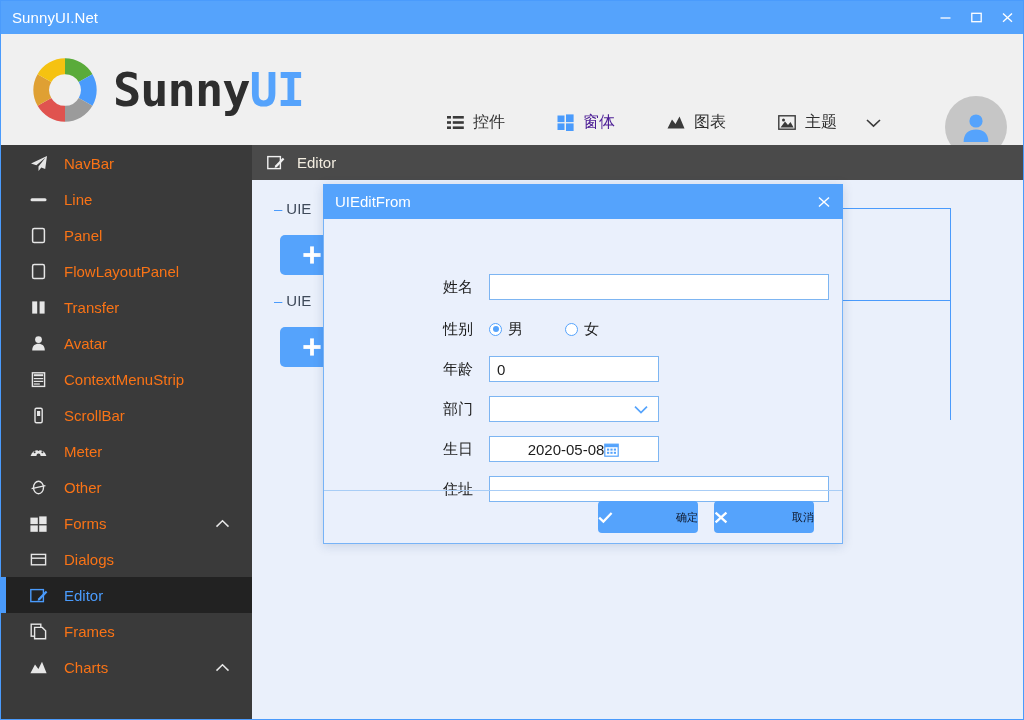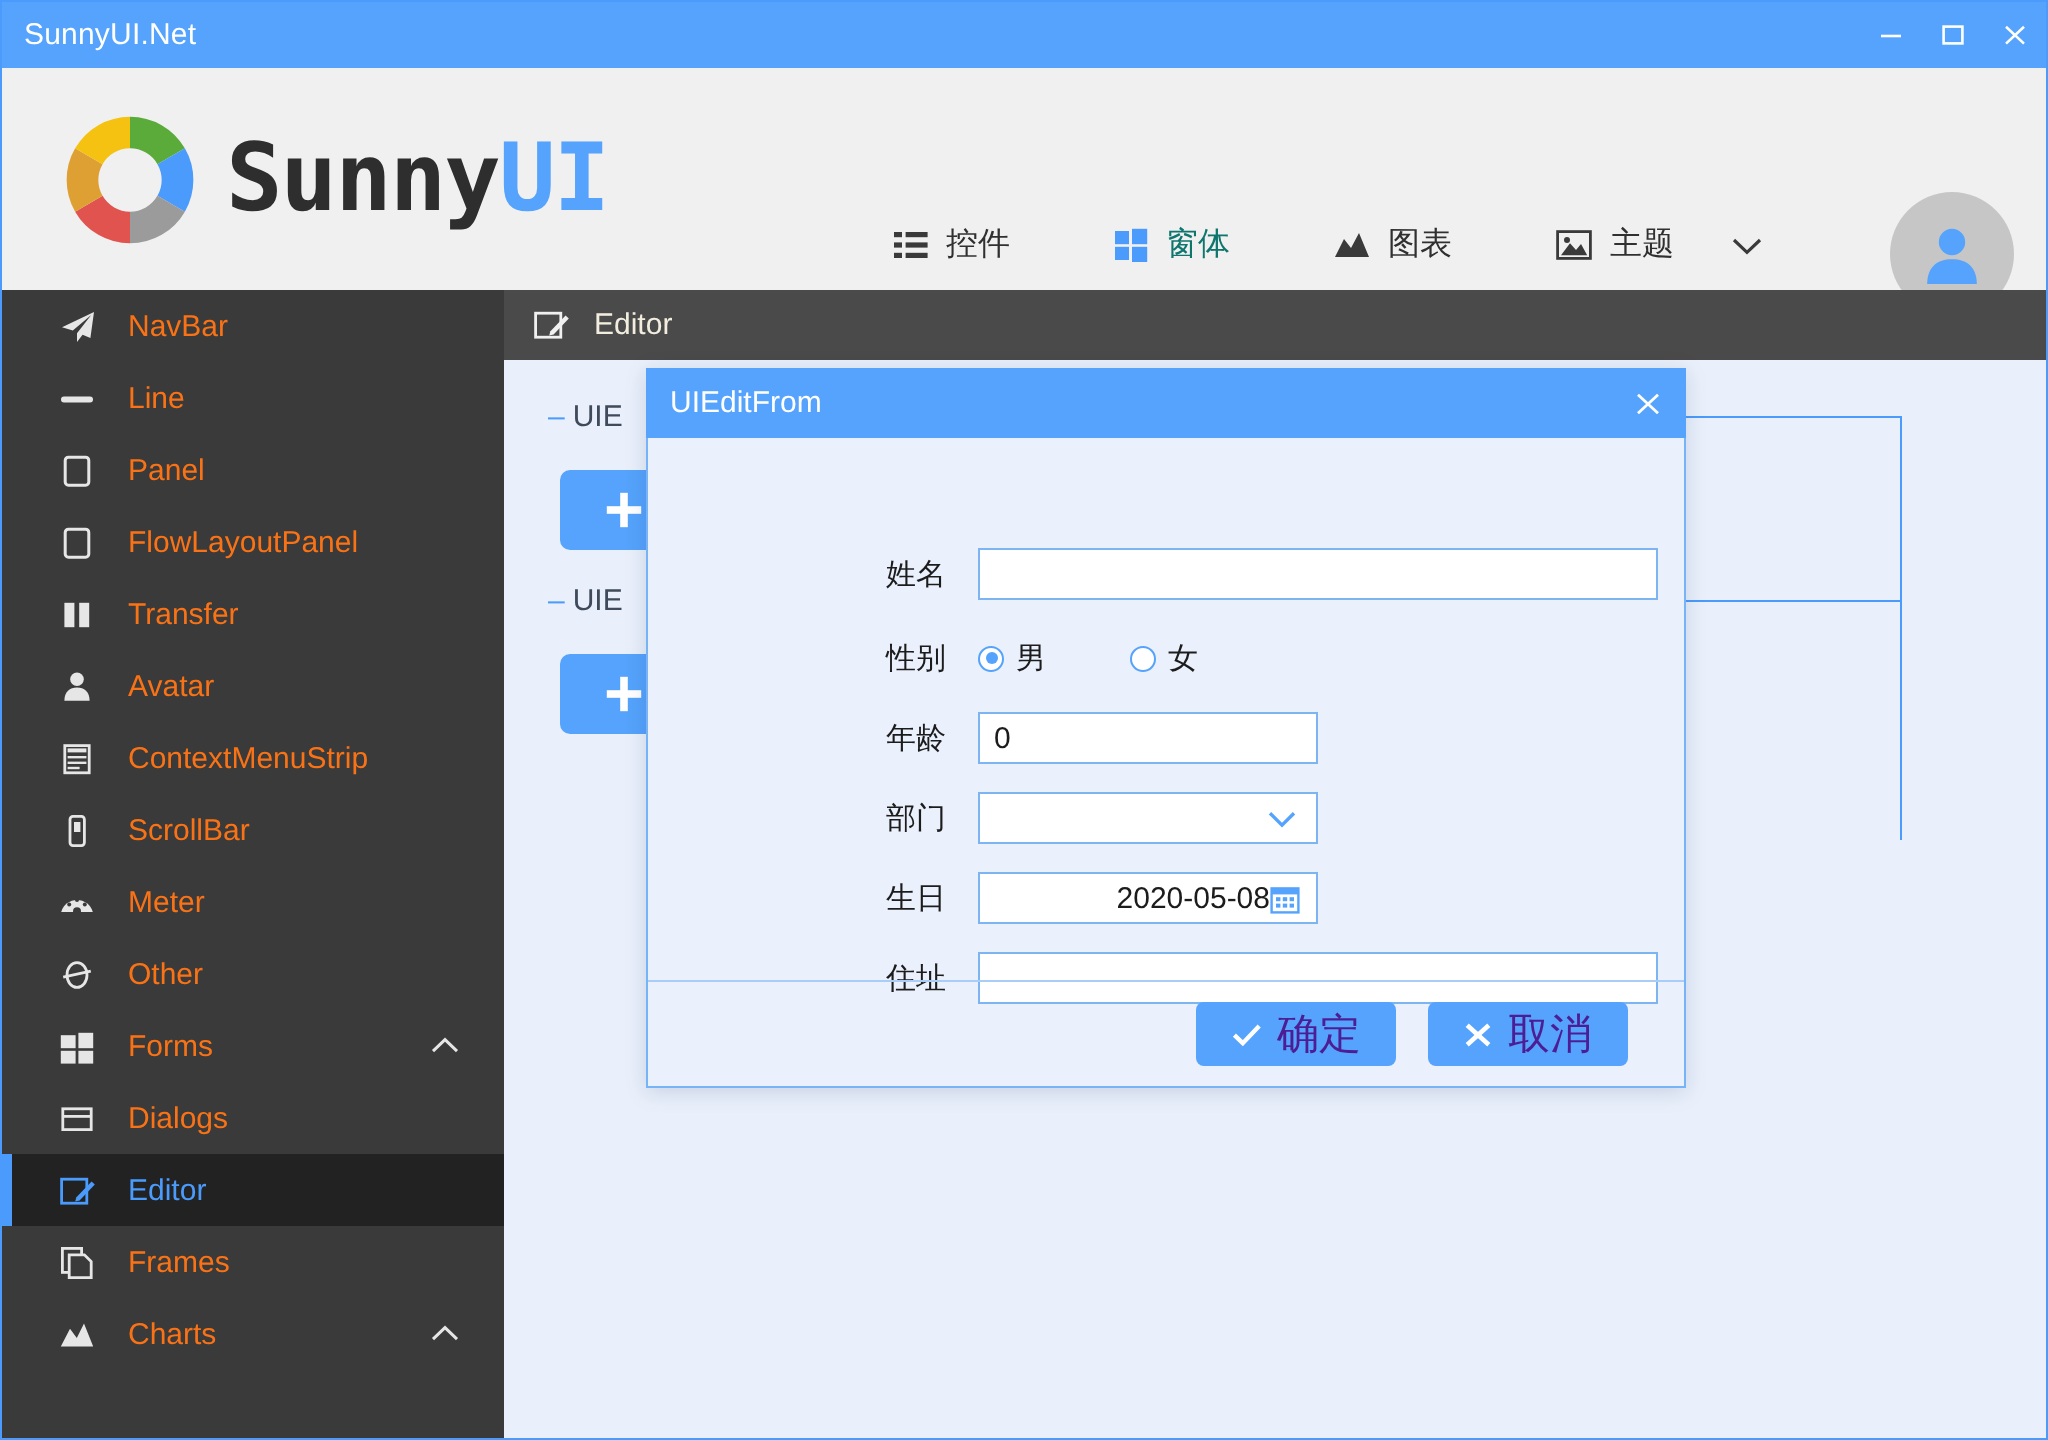--- a/index.html
+++ b/index.html
@@ -56,21 +56,21 @@
   .navtabs {
     position: absolute; left: 420px; top: 33px;
     height: 111px; display: flex; align-items: flex-end;
   }
   .navtab {
     height: 111px; display: flex; align-items: center;
     padding: 0 26px; cursor: pointer; position: relative;
     color: #303030; font-size: 16px;
   }
   .navtab .tabicon { margin-right: 9px; display:flex; align-items:center; }
-  .navtab.active { color: #0f766e; }
+  .navtab.active { color: #4c1d95; }
   .navtab.active::after {
     content: ""; position: absolute; left: 0; right: 0; bottom: 0;
     height: 3px; background: #4a9bfc;
   }
   .navtab-caret {
     display: flex; align-items: center; height: 111px;
     padding: 0 6px 0 2px; cursor: pointer;
   }
 
   .avatar {
@@ -190,21 +190,21 @@
   }
   .finput {
     height: 26px; border: 1px solid #7db5f2; background: #ffffff;
     font-size: 15px; color: #1c1c1c;
     padding: 0 7px; display: flex; align-items: center;
     font-family: "Liberation Sans", sans-serif;
   }
   .finput.w-wide { width: 340px; }
   .finput.w-mid  { width: 170px; }
   .finput.combo  { width: 170px; justify-content: flex-end; padding-right: 9px; }
-  .finput.date   { width: 170px; justify-content: flex-end; padding-right: 8px; }
+  .finput.date   { width: 170px; justify-content: center; padding-right: 8px; }
   .radio-group { display: flex; align-items: center; }
   .radio {
     display: flex; align-items: center; cursor: pointer;
     font-size: 15px; color: #1c1c1c;
   }
   .radio .dot {
     width: 13px; height: 13px; border-radius: 50%;
     border: 1.6px solid #55a3fc; margin-right: 6px;
     display: flex; align-items: center; justify-content: center;
     background: #ffffff;
@@ -219,22 +219,22 @@
     position: absolute; left: 0; right: 0; bottom: 52px;
     height: 1px; background: #a8cdf6;
   }
   .dlg-footer {
     position: absolute; left: 0; right: 0; bottom: 0; height: 52px;
     display: flex; align-items: center; justify-content: flex-end;
     padding-right: 28px;
   }
   .dlg-btn {
     height: 32px; min-width: 100px; border-radius: 4px;
-    background: #55a3fc; color: #4c1d95; font-size: 21px;
-    display: flex; align-items: center; justify-content: center;
+    background: #55a3fc; color: #0f172a; font-size: 11px;
+    display: flex; align-items: center; justify-content: space-between;
     cursor: pointer; margin-left: 16px;
   }
   .dlg-btn .bi { margin-right: 8px; display: flex; align-items: center; }
 </style>
 </head>
 <body>
 
 <div id="app">
 
   <div class="titlebar">

